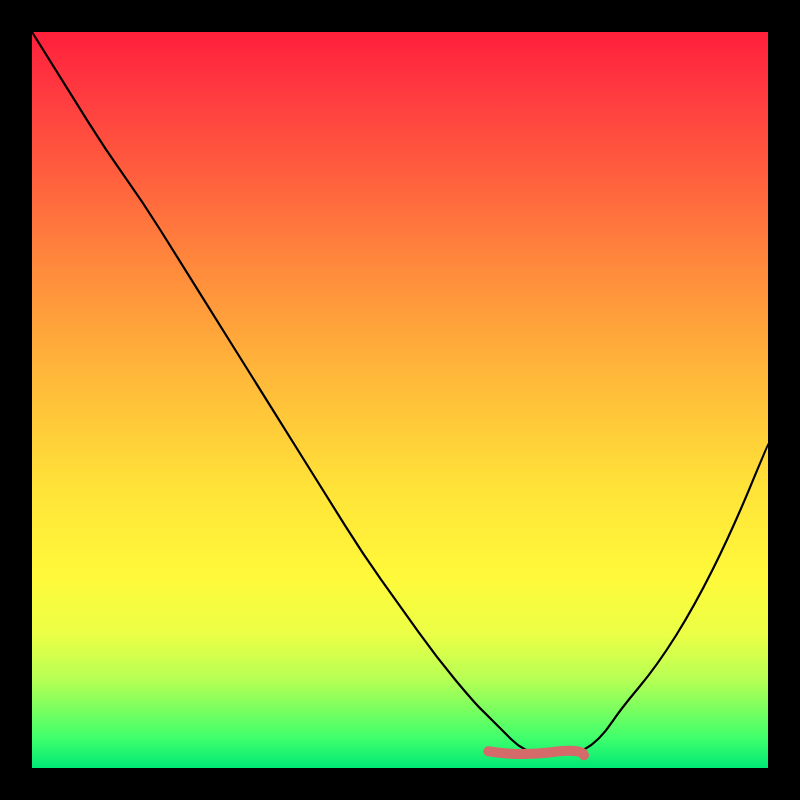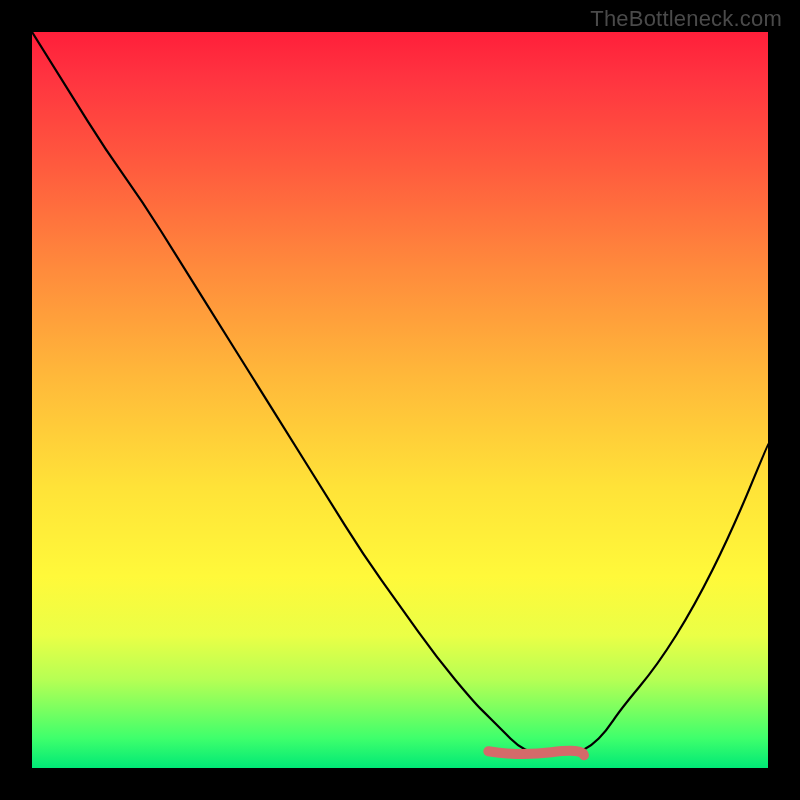--- a/index.html
+++ b/index.html
@@ -68,21 +68,20 @@
     stroke: #d46a6a;
     stroke-width: 10;
     stroke-linecap: round;
     fill: none;
   }
 </style>
 </head>
 <body>
 
 <div class="frame">
-  <div class="watermark">TheBottleneck.com</div>
 
   <div class="plot">
     <svg class="curve" viewBox="0 0 736 736" preserveAspectRatio="none">
       <path id="bottleneck-path" class="bottleneck-line" d="M 0 0 Q 36.800000000000004 58.879999999999995 55.2 88.32 Q 73.60000000000001 117.75999999999999 92 143.51999999999998 Q 110.39999999999999 169.27999999999997 128.8 198.72 Q 147.20000000000002 228.16000000000003 165.60000000000002 257.6 Q 184 287.04 202.39999999999998 316.48 Q 220.79999999999998 345.91999999999996 239.2 375.36 Q 257.59999999999997 404.8 276 434.24 Q 294.40000000000003 463.68 312.8 493.12 Q 331.2 522.56 349.6 548.3199999999999 Q 368 574.08 386.4 599.84 Q 404.8 625.6 423.2 647.6800000000001 Q 441.59999999999997 669.76 448.96 677.12 Q 456.32 684.48 463.68 691.84 Q 471.04 699.2 478.40000000000003 706.56 Q 485.76000000000005 713.92 493.12 717.5999999999999 Q 500.48 721.28 507.84 721.28 Q 515.1999999999999 721.28 522.56 721.28 Q 529.92 721.28 537.28 721.28 Q 544.64 721.28 552 717.5999999999999 Q 559.36 713.92 566.72 706.56 Q 574.08 699.2 581.44 688.1600000000001 Q 588.8000000000001 677.12 607.2 655.04 Q 625.6 632.96 644 603.52 Q 662.4 574.08 680.8 537.28 Q 699.1999999999999 500.48 717.5999999999999 456.32000000000005 T 736 412.16"></path>
       <path id="sweet-spot-path" class="sweet-spot" d="M 456.32 719.28 Q 487.8944 724.28 519.4688 720.28 T 552 723.28"></path>
     </svg>
   </div>
 </div>
 
 </body></html>

